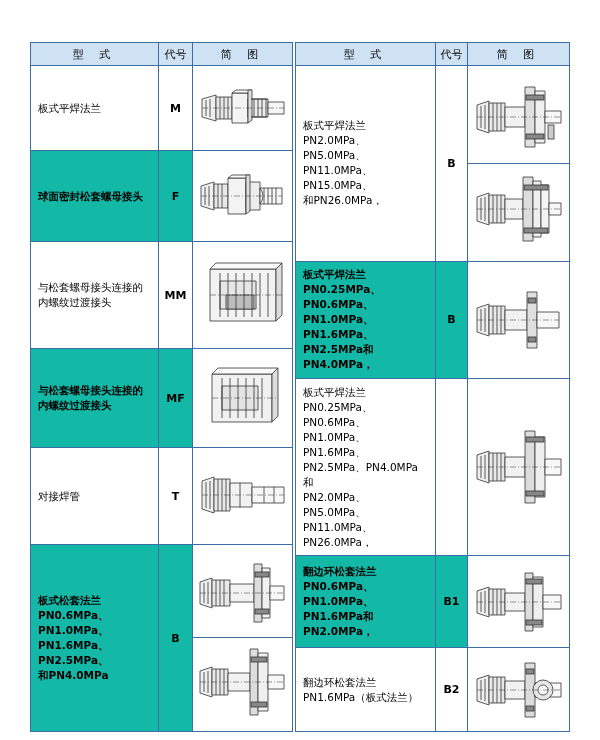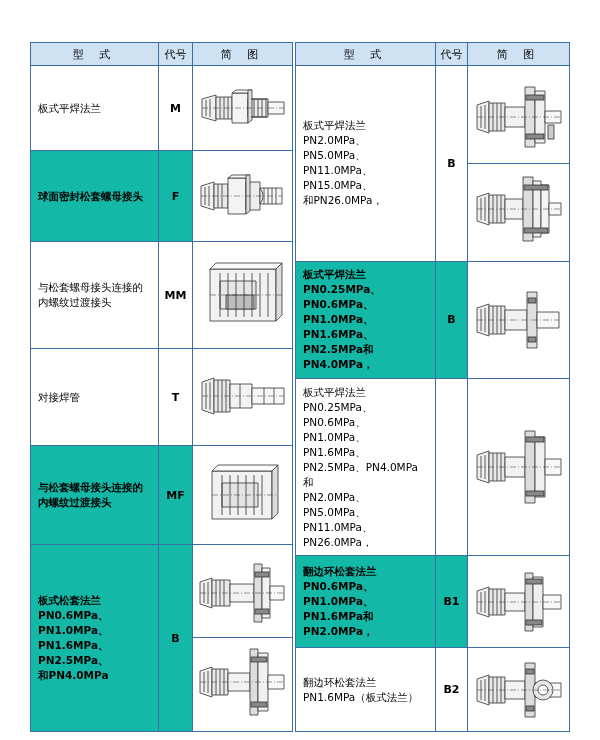--- a/index.html
+++ b/index.html
@@ -177,60 +177,60 @@
                 <line x1="48" y1="22" x2="48" y2="66"></line>
                 <line x1="56" y1="22" x2="56" y2="66"></line>
                 <line x1="64" y1="22" x2="64" y2="66"></line>
                 <line x1="72" y1="22" x2="72" y2="66"></line>
               </g>
             </svg>
           </td>
         </tr>
 
         <tr>
+          <td class="cell-text yellow bold" style="height:88px">与松套螺母接头连接的内螺纹过渡接头</td>
+          <td class="code-cell yellow">MF</td>
+          <td class="fig-cell white">
+            <svg width="94" height="80" viewBox="0 0 94 80">
+              <g fill="none" stroke="#333" stroke-width="0.8">
+                <path d="M16 16 L76 16 L76 64 L16 64 Z" fill="#f1f1f1"></path>
+                <path d="M16 16 L22 10 L82 10 L76 16 Z" fill="#fafafa"></path>
+                <path d="M76 16 L82 10 L82 58 L76 64 Z" fill="#dcdcdc"></path>
+                <path d="M26 28 L62 28 L62 52 L26 52 Z" fill="#e4e4e4"></path>
+                <line x1="16" y1="40" x2="82" y2="40" stroke-dasharray="6 2 1 2" stroke-width="0.5"></line>
+                <line x1="26" y1="20" x2="26" y2="60"></line>
+                <line x1="34" y1="20" x2="34" y2="60"></line>
+                <line x1="42" y1="20" x2="42" y2="60"></line>
+                <line x1="50" y1="20" x2="50" y2="60"></line>
+                <line x1="58" y1="20" x2="58" y2="60"></line>
+                <line x1="66" y1="20" x2="66" y2="60"></line>
+              </g>
+            </svg>
+          </td>
+        </tr>
+
+        <tr>
           <td class="cell-text white" style="height:86px">对接焊管</td>
           <td class="code-cell white">T</td>
           <td class="fig-cell white">
             <svg width="94" height="78" viewBox="0 0 94 78">
               <g fill="none" stroke="#333" stroke-width="0.8">
                 <path d="M6 24 L6 52 L18 56 L18 20 Z" fill="#efefef"></path>
                 <path d="M18 22 L34 22 L34 54 L18 54 Z" fill="#e9e9e9"></path>
                 <path d="M34 26 L56 26 L56 50 L34 50 Z" fill="#f2f2f2"></path>
                 <path d="M56 30 L88 30 L88 46 L56 46 Z" fill="#f7f7f7"></path>
                 <line x1="6" y1="38" x2="88" y2="38" stroke-dasharray="6 2 1 2" stroke-width="0.5"></line>
                 <line x1="10" y1="25" x2="10" y2="51"></line>
                 <line x1="14" y1="24" x2="14" y2="52"></line>
                 <line x1="22" y1="22" x2="22" y2="54"></line>
                 <line x1="26" y1="22" x2="26" y2="54"></line>
                 <line x1="30" y1="22" x2="30" y2="54"></line>
                 <line x1="44" y1="26" x2="44" y2="50"></line>
                 <line x1="68" y1="30" x2="68" y2="46"></line>
                 <line x1="78" y1="30" x2="78" y2="46"></line>
-              </g>
-            </svg>
-          </td>
-        </tr>
-
-        <tr>
-          <td class="cell-text yellow bold" style="height:88px">与松套螺母接头连接的内螺纹过渡接头</td>
-          <td class="code-cell yellow">MF</td>
-          <td class="fig-cell white">
-            <svg width="94" height="80" viewBox="0 0 94 80">
-              <g fill="none" stroke="#333" stroke-width="0.8">
-                <path d="M16 16 L76 16 L76 64 L16 64 Z" fill="#f1f1f1"></path>
-                <path d="M16 16 L22 10 L82 10 L76 16 Z" fill="#fafafa"></path>
-                <path d="M76 16 L82 10 L82 58 L76 64 Z" fill="#dcdcdc"></path>
-                <path d="M26 28 L62 28 L62 52 L26 52 Z" fill="#e4e4e4"></path>
-                <line x1="16" y1="40" x2="82" y2="40" stroke-dasharray="6 2 1 2" stroke-width="0.5"></line>
-                <line x1="26" y1="20" x2="26" y2="60"></line>
-                <line x1="34" y1="20" x2="34" y2="60"></line>
-                <line x1="42" y1="20" x2="42" y2="60"></line>
-                <line x1="50" y1="20" x2="50" y2="60"></line>
-                <line x1="58" y1="20" x2="58" y2="60"></line>
-                <line x1="66" y1="20" x2="66" y2="60"></line>
               </g>
             </svg>
           </td>
         </tr>
 
         <tr>
           <td class="cell-text yellow bold" style="height:176px; white-space:pre-line">板式松套法兰
 PN0.6MPa、PN1.0MPa、
 PN1.6MPa、PN2.5MPa、
 和PN4.0MPa</td>

